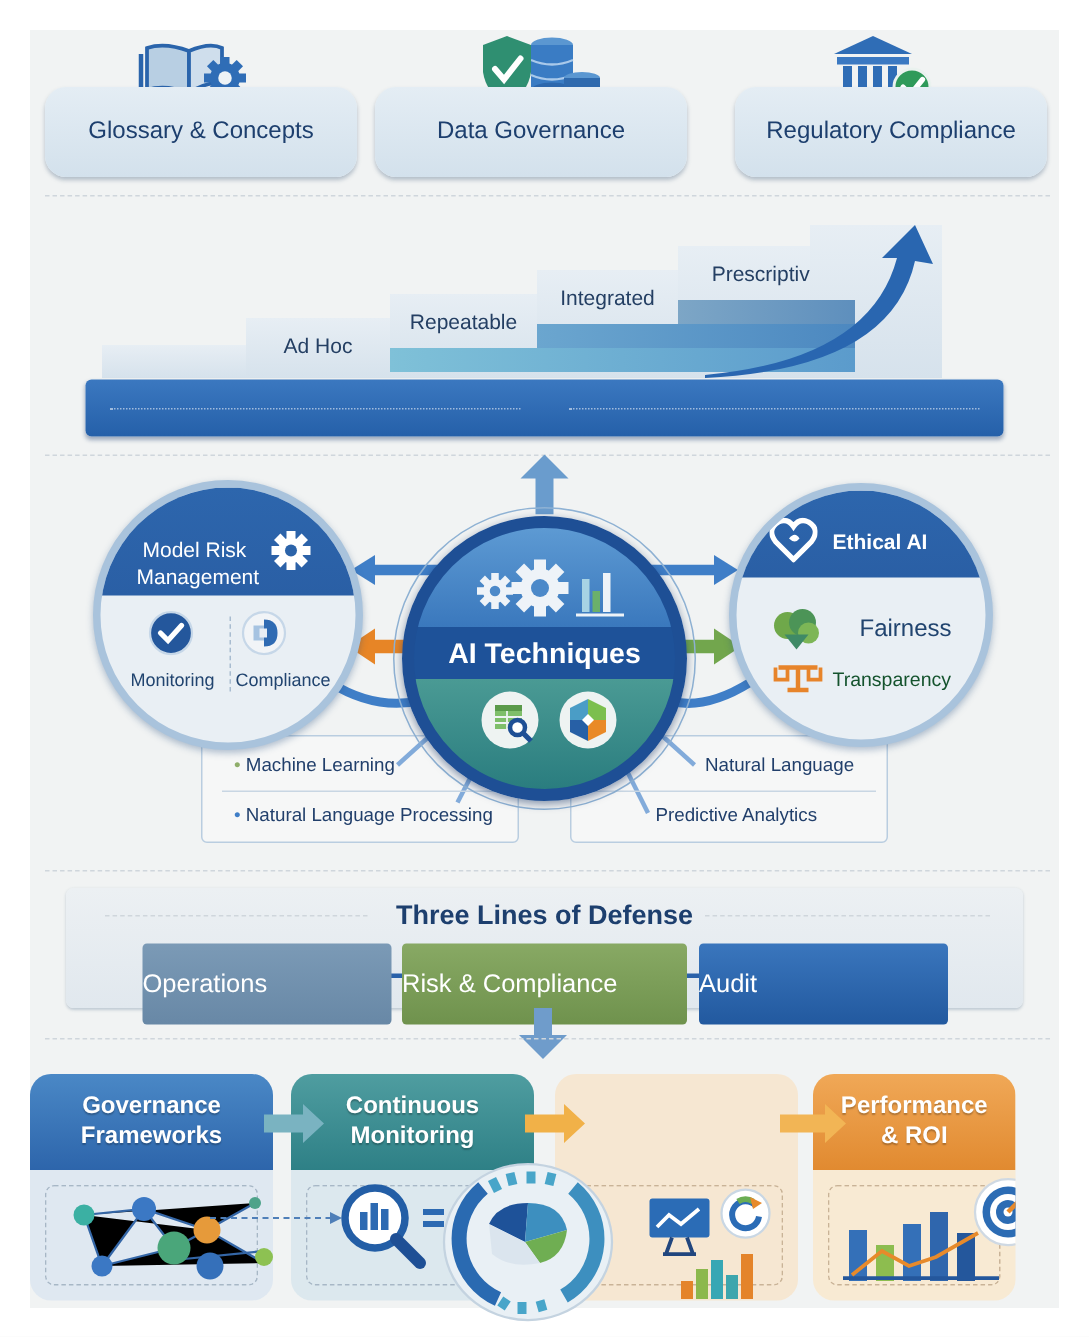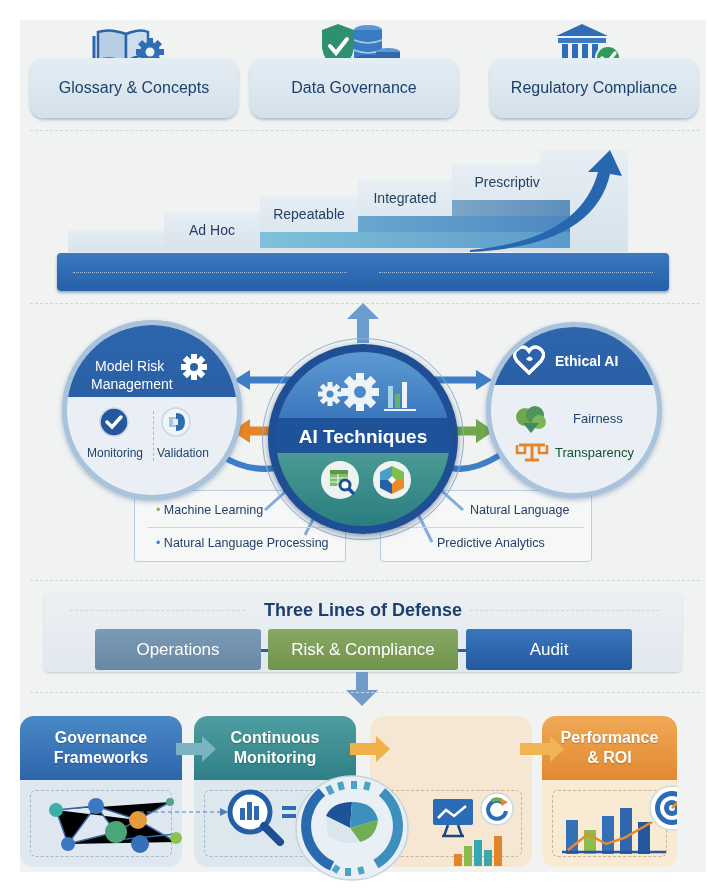--- a/index.html
+++ b/index.html
@@ -24,22 +24,22 @@
     display: flex; align-items: center; justify-content: center; color: #fff; font-weight: bold; font-size: 19px; }
   .mm-bar .dl { flex: 1; border-top: 1px dotted rgba(255,255,255,.55); margin: 0 16px; }
 
   
   .circle-side { position: absolute; border-radius: 50%; overflow: hidden;
     border: 5px solid #a9c3dc; background: #e9eff4; box-shadow: 0 2px 5px rgba(40,80,130,.35); }
   .circle-top { position: absolute; left: 0; right: 0; top: 0; background: linear-gradient(#2d66ad, #2a5fa5); }
 
   .defense-panel { position: absolute; left: 44px; top: 592px; width: 638px; height: 80px; border-radius: 5px;
     background: linear-gradient(#ecf0f3, #e1e8ee); box-shadow: 0 1px 2px rgba(80,110,140,.3); }
-  .def-box { position: absolute; top: 629px; height: 41px; border-radius: 3px; display: flex; align-items: center;
-    justify-content: center; color: #fff; font-size: 17px; }
+  .def-box { position: absolute; top: 629px; height: 54px; border-radius: 3px; display: flex; align-items: center;
+    color: #fff; font-size: 17px; }
 
   .bottom-card { position: absolute; top: 716px; height: 151px; border-radius: 14px; overflow: hidden; }
   .bottom-head { position: absolute; left: 0; right: 0; top: 0; height: 64px; display: flex; align-items: center;
     justify-content: center; text-align: center; color: #fff; font-size: 16px; line-height: 20px; font-weight: bold;
     text-shadow: 0 1px 1px rgba(0,0,0,.25); }
   .bottom-body { position: absolute; left: 10px; right: 10px; top: 74px; bottom: 10px; border: 1px dashed #a7b7c6; border-radius: 6px; }
   .list-text { position: absolute; font-size: 12.5px; color: #213f6b; }
 </style>
 </head>
 <body>
@@ -192,37 +192,37 @@
     <path d="M8 15 L13 20 L22 10" stroke="#fff" stroke-width="3.5" fill="none" stroke-linecap="round"></path>
   </svg>
   <svg class="abs" style="left:94px;top:82px" width="30" height="30" viewBox="0 0 30 30">
     <circle cx="15" cy="15" r="14" fill="#f1f4f7" stroke="#c6d7e8" stroke-width="1.5"></circle>
     <rect x="8" y="10" width="8" height="10" fill="#a6c3e1"></rect>
     <path d="M15 6 Q24 6 24 15 Q24 24 15 24 Z" fill="#2f6bb3"></path>
     <rect x="12" y="12" width="5" height="6" fill="#e7eef5"></rect>
   </svg>
   <div class="abs" style="left:86px;top:86px;height:50px;border-left:1px dashed #a8bcd0"></div>
   <span class="abs" style="left:20px;top:121px;font-size:12px;color:#21446f">Monitoring</span>
-  <span class="abs" style="left:90px;top:121px;font-size:12px;color:#21446f">Validation</span>
+  <span class="abs" style="left:90px;top:121px;font-size:12px;color:#21446f">Compliance</span>
 </div>
 
 <div class="circle-side" style="left:486px;top:322px;width:176px;height:176px">
   <div class="circle-top" style="height:58px"></div>
   <svg class="abs" style="left:22px;top:18px" width="32" height="30" viewBox="0 0 32 30">
     <path d="M16 28 L4 16 Q-2 8 6 3 Q12 0 16 6 Q20 0 26 3 Q34 8 28 16 Z" fill="none" stroke="#fff" stroke-width="3.5"></path>
     <path d="M13 14 Q17 9 20 14 Q17 18 13 14 Z" fill="#fff"></path>
   </svg>
   <span class="abs" style="left:64px;top:26px;color:#fff;font-weight:bold;font-size:14px">Ethical AI</span>
   <svg class="abs" style="left:22px;top:78px" width="36" height="30" viewBox="0 0 36 30">
     <circle cx="12" cy="12" r="9" fill="#6fa84a"></circle>
     <circle cx="22" cy="10" r="9" fill="#4c9457"></circle>
     <circle cx="26" cy="17" r="7" fill="#7db656"></circle>
     <path d="M10 18 L18 28 L26 18 Z" fill="#3f8a66"></path>
   </svg>
-  <span class="abs" style="left:82px;top:84px;font-size:13px;color:#21446f">Fairness</span>
+  <span class="abs" style="left:82px;top:84px;font-size:16px;color:#21446f">Fairness</span>
   <svg class="abs" style="left:24px;top:112px" width="34" height="24" viewBox="0 0 34 24">
     <path d="M4 6 L30 6 M17 6 L17 20 M10 21 L24 21" stroke="#e7842a" stroke-width="3" fill="none"></path>
     <path d="M2 6 L2 14 L10 14 L10 6" stroke="#e7842a" stroke-width="2.5" fill="none"></path>
     <path d="M24 6 L24 14 L32 14 L32 6" stroke="#e7842a" stroke-width="2.5" fill="none"></path>
   </svg>
   <span class="abs" style="left:64px;top:118px;font-size:13px;color:#14532d">Transparency</span>
 </div>
 
 <div class="abs" style="left:262px;top:338px;width:202px;height:202px;border-radius:50%;border:1px solid #8fb2d4"></div>
 <div class="abs" style="left:268px;top:344px;width:190px;height:190px;border-radius:50%;border:8px solid #1e4f95;overflow:hidden;background:linear-gradient(#5d9ad3 0%, #3a78bd 38%, #1e5299 38%, #1e5299 58%, #4a9a94 58%, #2a7d7f 100%);box-shadow:0 2px 6px rgba(20,50,100,.5)">

